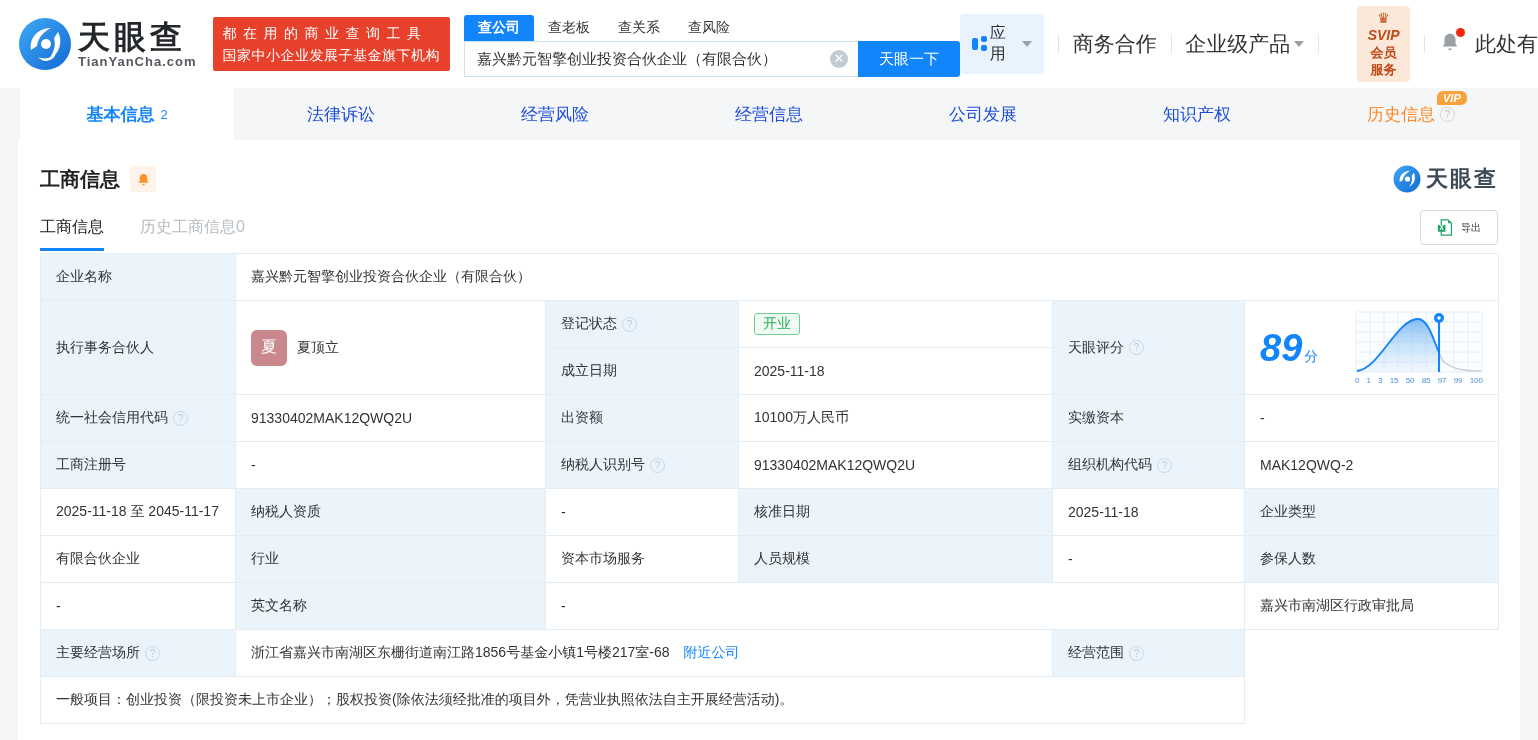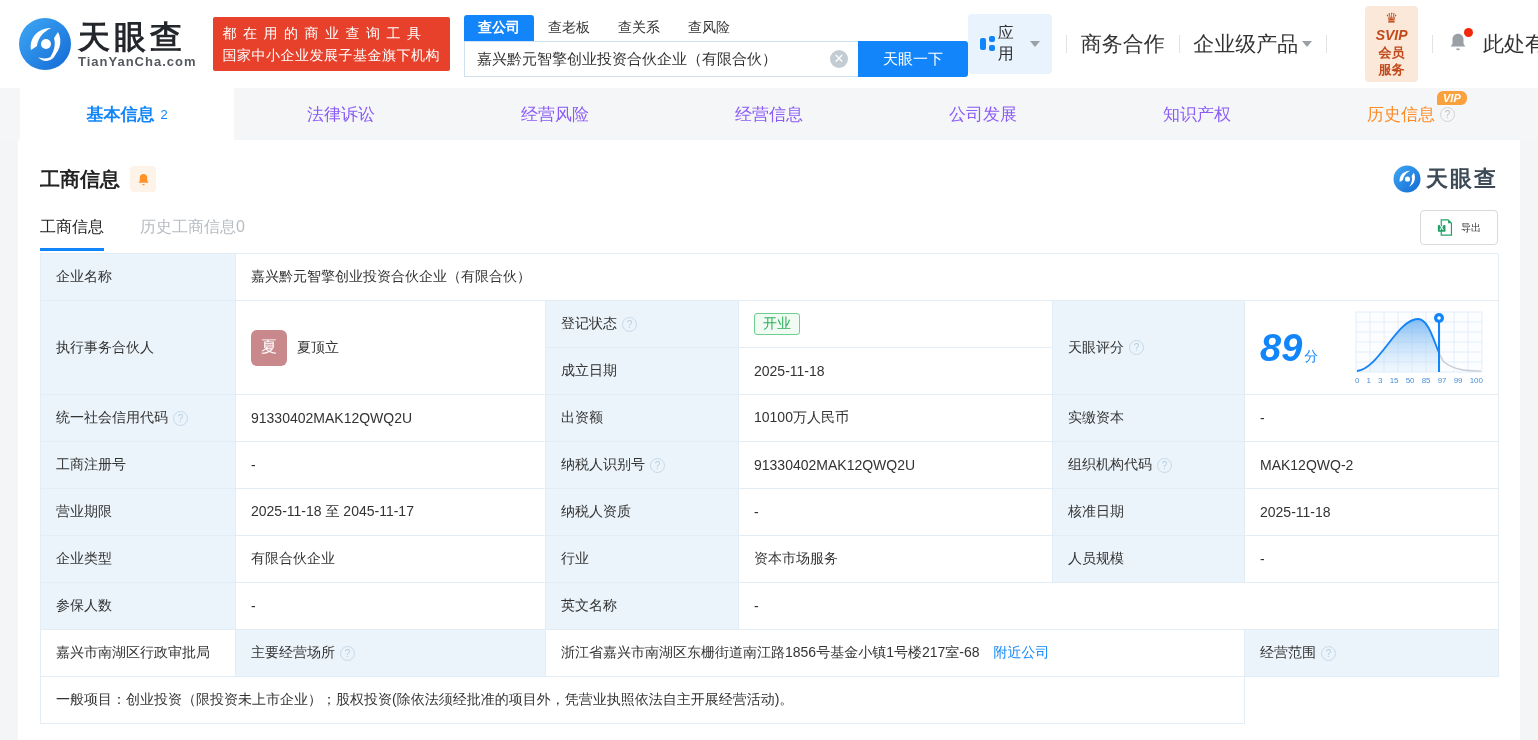--- a/index.html
+++ b/index.html
@@ -18,42 +18,42 @@
   .promo-line2 { font-size:14px; letter-spacing:0.5px; line-height:22px; white-space:nowrap; }
 
   .search-module { margin-left:14px; display:flex; flex-direction:column; }
   .search-tabs { display:flex; align-items:flex-end; height:30px; }
   .search-tab { font-size:14px; color:#333; padding:4px 14px; cursor:pointer; }
   .search-tab.active { background:#1285fa; color:#fff; border-radius:3px 3px 0 0; font-weight:700; }
   .search-row { display:flex; }
   .search-input-wrap { position:relative; }
   .search-input { width:394px; height:36px; border:1px solid #cfe0ef; border-right:none; padding:0 36px 0 12px; font-size:15px; color:#333; outline:none; font-family:inherit; }
   .clear-icon { position:absolute; right:10px; top:9px; width:18px; height:18px; border-radius:50%; background:#c3cbd3; color:#fff; font-size:13px; line-height:18px; text-align:center; cursor:pointer; }
-  .search-btn { width:110px; height:36px; background:#1285fa; color:#fff; font-size:15px; border:none; border-radius:0 3px 3px 0; cursor:pointer; font-family:inherit; }
+  .search-btn { width:102px; height:36px; background:#1285fa; color:#fff; font-size:15px; border:none; border-radius:0 3px 3px 0; cursor:pointer; font-family:inherit; }
 
   .header-right { margin-left:auto; margin-right:22px; display:flex; align-items:center; gap:14px; }
   .hr-divider { width:1px; height:18px; background:#e3e3e3; }
   .apps-btn { display:flex; align-items:center; gap:7px; background:#e8f3fe; border-radius:4px; padding:9px 12px; cursor:pointer; }
   .apps-icon { width:16px; height:16px; position:relative; }
   .apps-icon i { position:absolute; background:#1285fa; border-radius:2px; }
   .apps-icon .a1 { left:0; top:2px; width:6px; height:12px; }
   .apps-icon .a2 { left:9px; top:0; width:6px; height:6px; }
   .apps-icon .a3 { left:9px; top:9px; width:6px; height:6px; }
   .apps-label { font-size:16px; color:#333; }
   .caret { width:0; height:0; border-left:5px solid transparent; border-right:5px solid transparent; border-top:6px solid #9aa0a6; display:inline-block; margin-left:4px; }
   .hr-link { font-size:21px; color:#333; cursor:pointer; white-space:nowrap; display:flex; align-items:center; }
   .svip-badge { background:#fbe8d9; border-radius:4px; padding:4px 10px; text-align:center; cursor:pointer; line-height:17px;margin-left:24px; }
   .svip-top { font-size:14px; font-weight:700; font-style:italic; color:#c04a1a; }
   .svip-bottom { font-size:13px; font-weight:700; color:#c04a1a; }
   .bell-wrap { position:relative; cursor:pointer; }
   .red-dot { position:absolute; top:-3px; right:-4px; width:9px; height:9px; background:#f2270c; border-radius:50%; }
 
   
   .nav-bar { height:52px; background:#f5f6f7; display:flex; padding:0 20px; }
-  .nav-tab { flex:1; display:flex; align-items:center; justify-content:center; font-size:17px; color:#8b5cf6; cursor:pointer; position:relative; }
+  .nav-tab { flex:1; display:flex; align-items:center; justify-content:center; font-size:17px; color:#1d4ed8; cursor:pointer; position:relative; }
   .nav-tab.active { background:#fff; color:#1285fa; font-weight:700; }
   .nav-badge { font-size:13px; color:#1285fa; margin-left:6px; font-weight:400; }
   .nav-tab.vip-tab { color:#ff8b26; }
   .vip-chip { position:absolute; top:3px; left:calc(50% + 26px); background:#f9a13c; color:#fff; font-size:11px; font-weight:700; font-style:italic; padding:1px 6px; border-radius:6px 6px 6px 1px; }
   .q-icon { display:inline-block; width:15px; height:15px; border:1px solid #c6d9e8; border-radius:50%; color:#b6cddf; font-size:10px; line-height:13px; text-align:center; margin-left:5px; flex:0 0 auto; }
   .q-icon.gray { border-color:#d4d4d4; color:#bdbdbd; }
 
   
   .content { margin:0 18px; background:#fff; height:600px; padding:0 22px; }
   .section-head { display:flex; align-items:center; justify-content:space-between; padding-top:24px; }
@@ -315,21 +315,20 @@
         <span>纳税人识别号</span>
         <span class="q-icon">?</span>
       </div>
     <div class="cell">91330402MAK12QWQ2U</div>
     <div class="cell lab">
         <span>组织机构代码</span>
         <span class="q-icon">?</span>
       </div>
     <div class="cell">MAK12QWQ-2</div>
 
-    <div class="cell lab">营业期限</div>
     <div class="cell">2025-11-18 至 2045-11-17</div>
     <div class="cell lab">纳税人资质</div>
     <div class="cell">-</div>
     <div class="cell lab">核准日期</div>
     <div class="cell">2025-11-18</div>
 
     <div class="cell lab">企业类型</div>
     <div class="cell">有限合伙企业</div>
     <div class="cell lab">行业</div>
     <div class="cell">资本市场服务</div>

